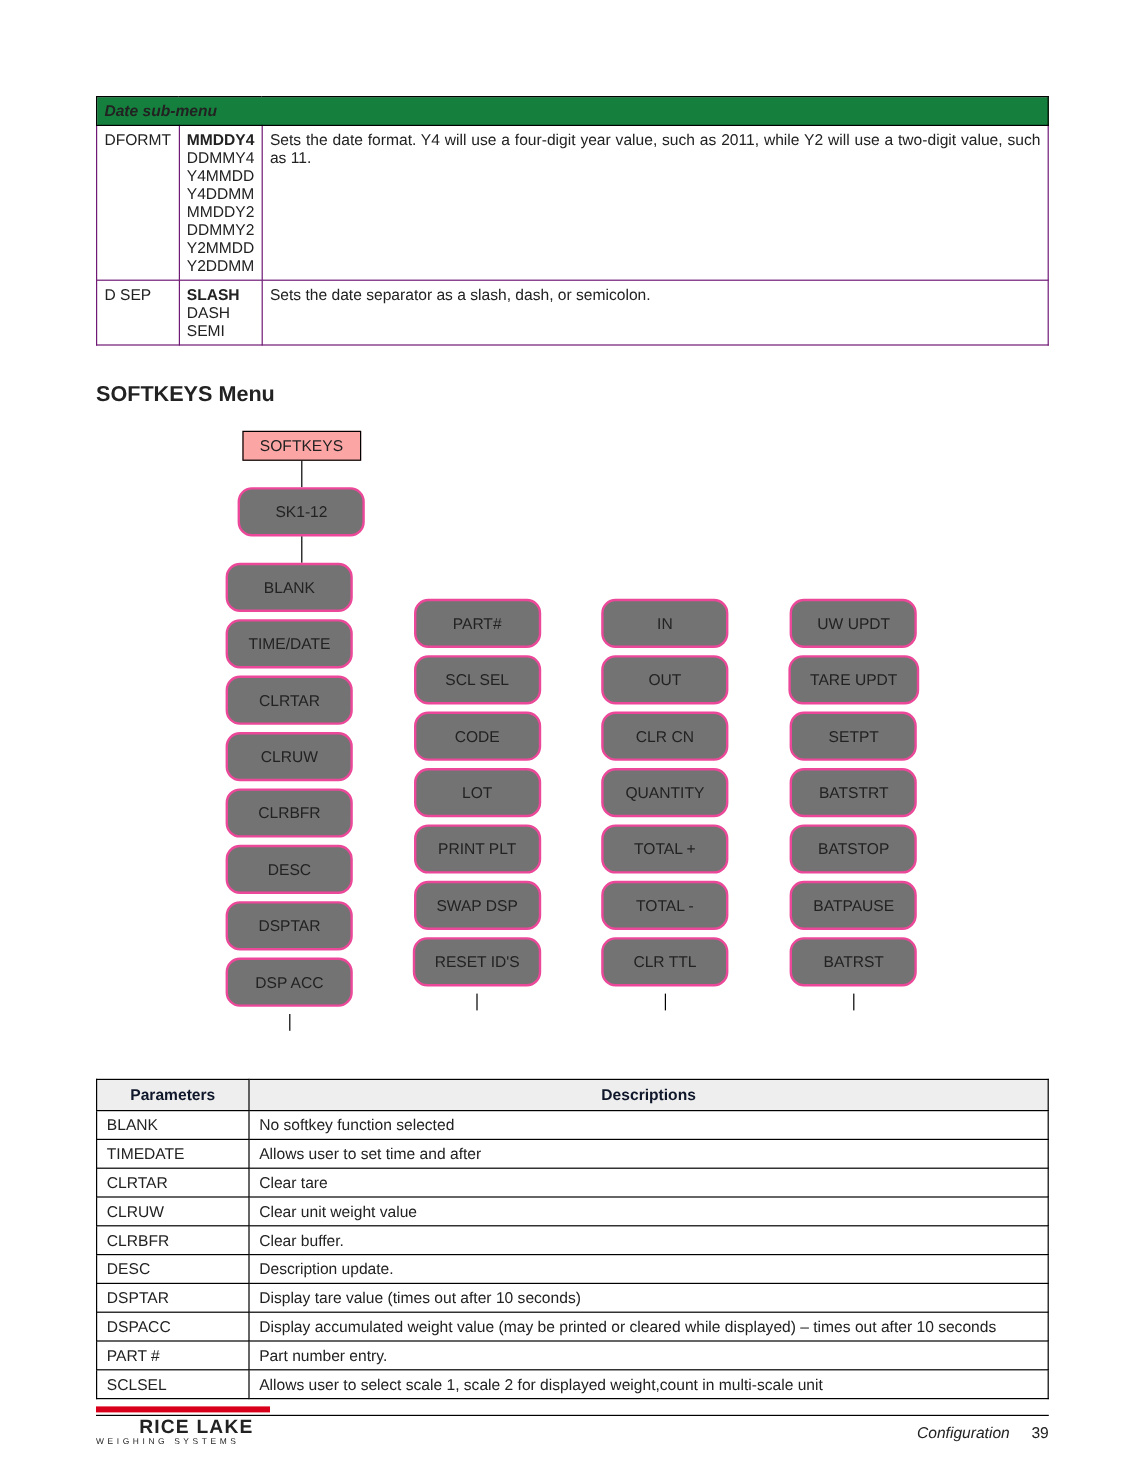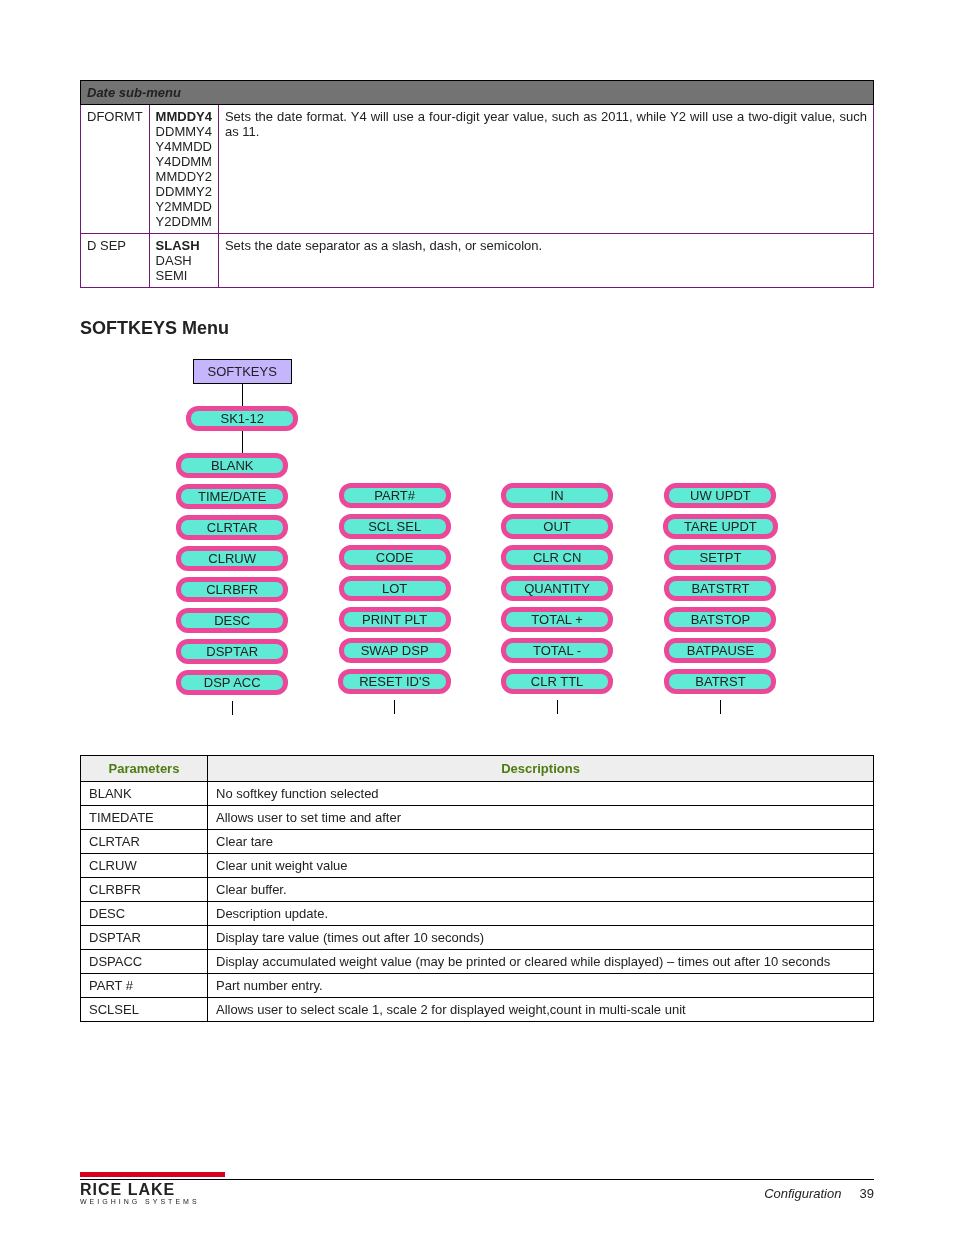--- a/index.html
+++ b/index.html
@@ -21,21 +21,21 @@
     border-collapse: collapse;
     width: 100%;
     font-size: 13px;
   }
   table.t1 th.sect {
     text-align: left;
     font-style: italic;
     font-weight: bold;
     border: 1px solid #000;
     padding: 4px 6px;
-    background: #737373;
+    background: #15803d;
   }
   table.t1 td {
     border: 1px solid #701a75;
     padding: 4px 6px;
     vertical-align: top;
     text-align: left;
   }
   table.t1 td.opts b { font-weight: bold; }
   table.t1 td.desc { text-align: justify; }
 
@@ -64,28 +64,28 @@
   }
   .connector-v {
     width: 1px;
     background: #000;
     height: 22px;
   }
   .node-rect {
     border: 1px solid #000;
     padding: 4px 14px;
     font-size: 13px;
-    background: #c4b5fd;
+    background: #fca5a5;
   }
   .node-pill {
-    border: 5px solid #ec4899;
+    border: 2px solid #ec4899;
     border-radius: 12px;
-    padding: 0 16px;
-    font-size: 13px;
-    background: #5eead4;
+    padding: 11px 16px;
+    font-size: 13px;
+    background: #737373;
     min-width: 70px;
     text-align: center;
   }
   .columns {
     display: flex;
     gap: 50px;
     align-items: flex-start;
   }
   .col {
     display: flex;
@@ -103,21 +103,21 @@
 
   table.t2 {
     border-collapse: collapse;
     width: 100%;
     font-size: 13px;
     margin-top: 30px;
   }
   table.t2 th {
     border: 1px solid #000;
     background: #eee;
-    color: #4d7c0f;
+    color: #0f172a;
     font-weight: bold;
     padding: 5px 8px;
     text-align: center;
   }
   table.t2 td {
     border: 1px solid #000;
     padding: 4px 8px;
     text-align: left;
   }
   table.t2 td.param { width: 110px; }
@@ -144,20 +144,21 @@
   .logo {
     display: flex;
     flex-direction: column;
     line-height: 1;
   }
   .logo-main {
     font-family: "Arial Black", Arial, sans-serif;
     font-weight: 900;
     font-size: 16px;
     letter-spacing: 1px;
+    margin-left: 36px;
   }
   .logo-sub {
     font-size: 7px;
     letter-spacing: 3px;
   }
   .footer-right {
     font-size: 13px;
   }
   .footer-right i { font-style: italic; }
 </style>

